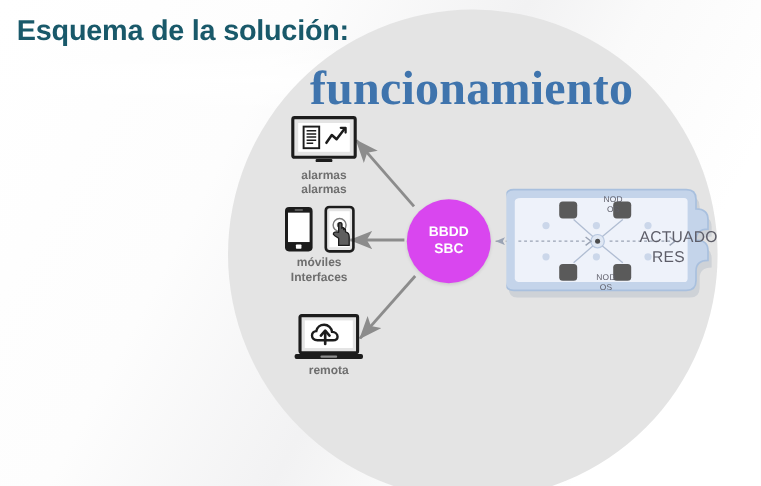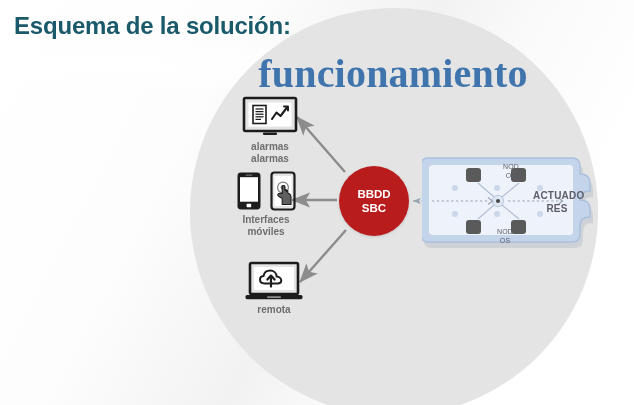--- a/index.html
+++ b/index.html
@@ -79,21 +79,21 @@
   #node-alarms    { left: 218px; top: 96px;  width: 104px; }
   #node-mobile    { left: 207px; top: 171px; width: 118px; }
   #node-remote    { left: 222px; top: 261px; width: 104px; }
 
   
   #central-node {
     position: absolute;
     left: 339px; top: 166px;
     width: 70px; height: 70px;
     border-radius: 50%;
-    background: #b91c1c;
+    background: #d946ef;
     display: flex; flex-direction: column;
     align-items: center; justify-content: center;
     color: #ffffff;
     font-size: 11.5px;
     font-weight: bold;
     line-height: 1.25;
     box-shadow: 0 1px 3px rgba(0,0,0,0.12);
   }
 
   
@@ -106,21 +106,21 @@
   .board-text {
     position: absolute;
     font-size: 7px;
     color: #5d5d68;
     text-align: center;
     line-height: 1.25;
     letter-spacing: 0.2px;
   }
   #board-label-nodos-top { left: 493px; top: 163px; width: 36px; }
   #board-label-nodos-bot { left: 487px; top: 228px; width: 36px; }
-  #board-label-actuadores{ left: 533px; top: 190px; width: 48px; font-size: 10px; font-weight: bold; }
+  #board-label-actuadores{ left: 533px; top: 190px; width: 48px; font-size: 13px; }
 </style>
 </head>
 <body>
 
 <div id="bg-wash"></div>
 <div id="bg-band"></div>
 <div id="bg-sheen"></div>
 
 <div id="slide-title">Esquema de la solución:</div>
 
@@ -190,22 +190,22 @@
       <circle cx="13" cy="16.5" r="2.3" fill="#6b6b6b"></circle>
 
       <path d="M12.2,15.5 L12.2,22.6 C10.3,22.0 8.6,22.2 7.9,23.3 C7.4,24.1 8.0,24.8 9.0,25.5
                L12.2,27.6 L12.2,33.5 L21.0,33.5 L21.0,26.4
                C21.0,24.0 20.0,22.6 17.9,22.2 L17.9,20.4 C17.9,19.4 16.4,19.4 16.4,20.4
                L16.4,19.2 C16.4,18.2 14.9,18.2 14.9,19.2 L14.9,15.5
                C14.9,14.1 12.2,14.1 12.2,15.5 Z" fill="#5f5f5f" stroke="#1c1c1c" stroke-width="1.1" stroke-linejoin="round"></path>
     </svg>
   </div>
   <div class="node-label">
+    <div>móviles</div>
     <div>Interfaces</div>
-    <div>móviles</div>
   </div>
 </div>
 
 <div class="node" id="node-remote">
   <div class="icon-row">
     <svg width="58" height="40" viewBox="0 0 58 40">
       <rect x="5" y="2" width="48" height="31" rx="1.4" fill="none" stroke="#1c1c1c" stroke-width="2.6"></rect>
       <rect x="9" y="6" width="40" height="23" fill="#ffffff"></rect>
 
       <path d="M19.5,22.5 C16.6,22.5 15.0,20.7 15.0,18.6 C15.0,16.6 16.6,15.0 18.6,14.9

